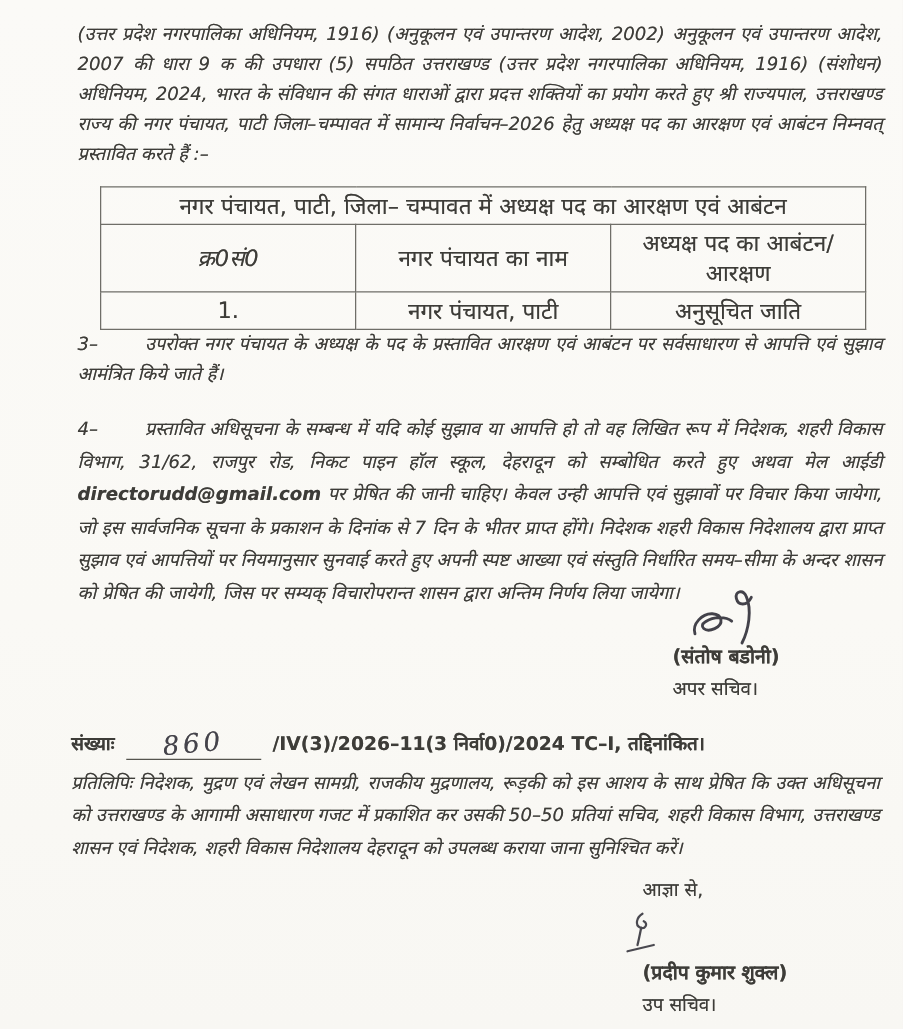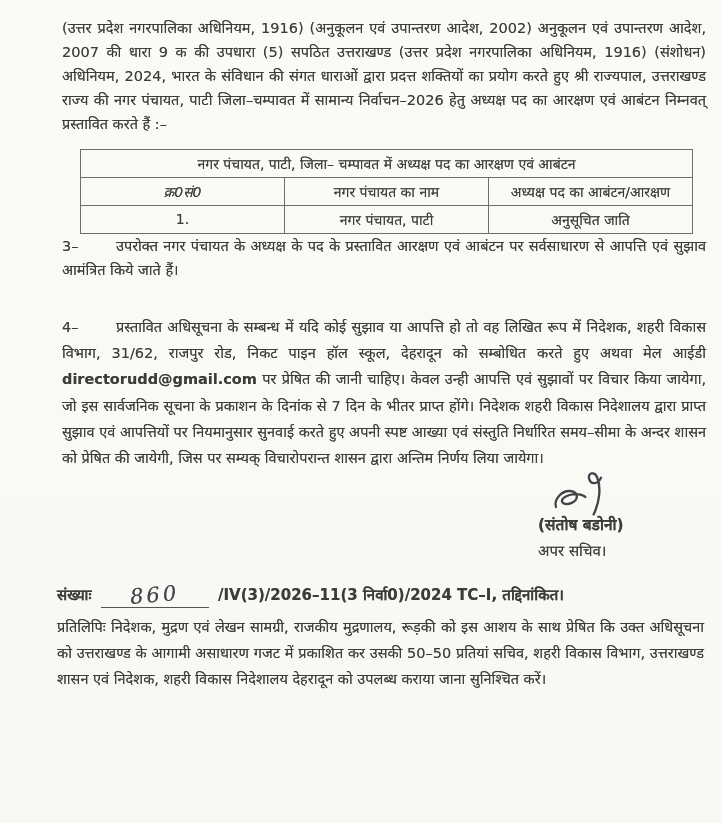--- a/index.html
+++ b/index.html
@@ -12,51 +12,51 @@
     position:relative;
     width:722px;height:823px;
     background:#fbfaf7;
     background-image:linear-gradient(180deg,#fbfaf7 0%,#faf9f5 60%,#f8f7f3 100%);
     color:#3d3c38;
     overflow:hidden;
     box-sizing:border-box;
     padding:14px 16px 0 62px;
     text-shadow:0 0 .5px rgba(61,60,56,.6);
   }
-  p{margin:0;}
+  p{margin:0;font-style:italic;}
   .body-text{
     font-size:14.5px;
     line-height:24px;
     text-align:justify;
   }
   .para-num{
     display:inline-block;
     width:54px;
   }
   .opening{margin-top:2px;}
   .tbl-wrap{margin:13px 0 0 18px;}
   table{
     border-collapse:collapse;
     width:613px;
     table-layout:fixed;
   }
   td,th{
     border:1.6px solid #6f6e68;
-    font-size:14px;
+    font-size:18px;
     font-weight:normal;
     text-align:center;
     padding:2px 3px 3px 3px;
     height:22px;
     vertical-align:middle;
   }
   .col-serial{width:45px;font-style:italic;}
   .col-name{width:268px;}
   .col-res{width:296px;}
   .numbered{}
-  .para4{margin-top:32px;line-height:26.2px;}
+  .para4{margin-top:19px;line-height:26.2px;}
   .email{font-weight:bold;}
   .bottom{
     position:absolute;
     left:57px;right:18px;top:582px;
   }
   .ref-line{
     font-size:15px;
     font-weight:bold;
     line-height:26px;
     white-space:nowrap;
@@ -150,14 +150,25 @@
 
   <div class="bottom">
     <div class="ref-line">
       <span>संख्याः</span>
       <span class="ref-blank"><span class="handwritten">860</span></span>
       <span>/IV(3)/2026–11(3 निर्वा0)/2024 TC–I, तद्दिनांकित।</span>
     </div>
     <p class="body-text copy-para">प्रतिलिपिः निदेशक, मुद्रण एवं लेखन सामग्री, राजकीय मुद्रणालय, रूड़की को इस आशय के साथ प्रेषित कि उक्त अधिसूचना को उत्तराखण्ड के आगामी असाधारण गजट में प्रकाशित कर उसकी 50–50 प्रतियां सचिव, शहरी विकास विभाग, उत्तराखण्ड शासन एवं निदेशक, शहरी विकास निदेशालय देहरादून को उपलब्ध कराया जाना सुनिश्चित करें।</p>
   </div>
 
+  <div class="sig-block sig2">
+    <div class="by-order">आज्ञा से,</div>
+    <div class="scribble2">
+      <svg width="34" height="38" viewBox="0 0 34 38">
+        <path d="M18,4 C13,7 12,13 16,15 C20,17 23,12 19,10 M17,15 C16,20 15,25 14,29" fill="none" stroke="#4a4950" stroke-width="1.8" stroke-linecap="round"></path>
+        <path d="M6,34 L27,29" fill="none" stroke="#4a4950" stroke-width="1.8" stroke-linecap="round"></path>
+      </svg>
+    </div>
+    <div class="sig-name">(प्रदीप कुमार शुक्ल)</div>
+    <div class="sig-title">उप सचिव।</div>
+  </div>
 
 </div>
 
 </body></html>

